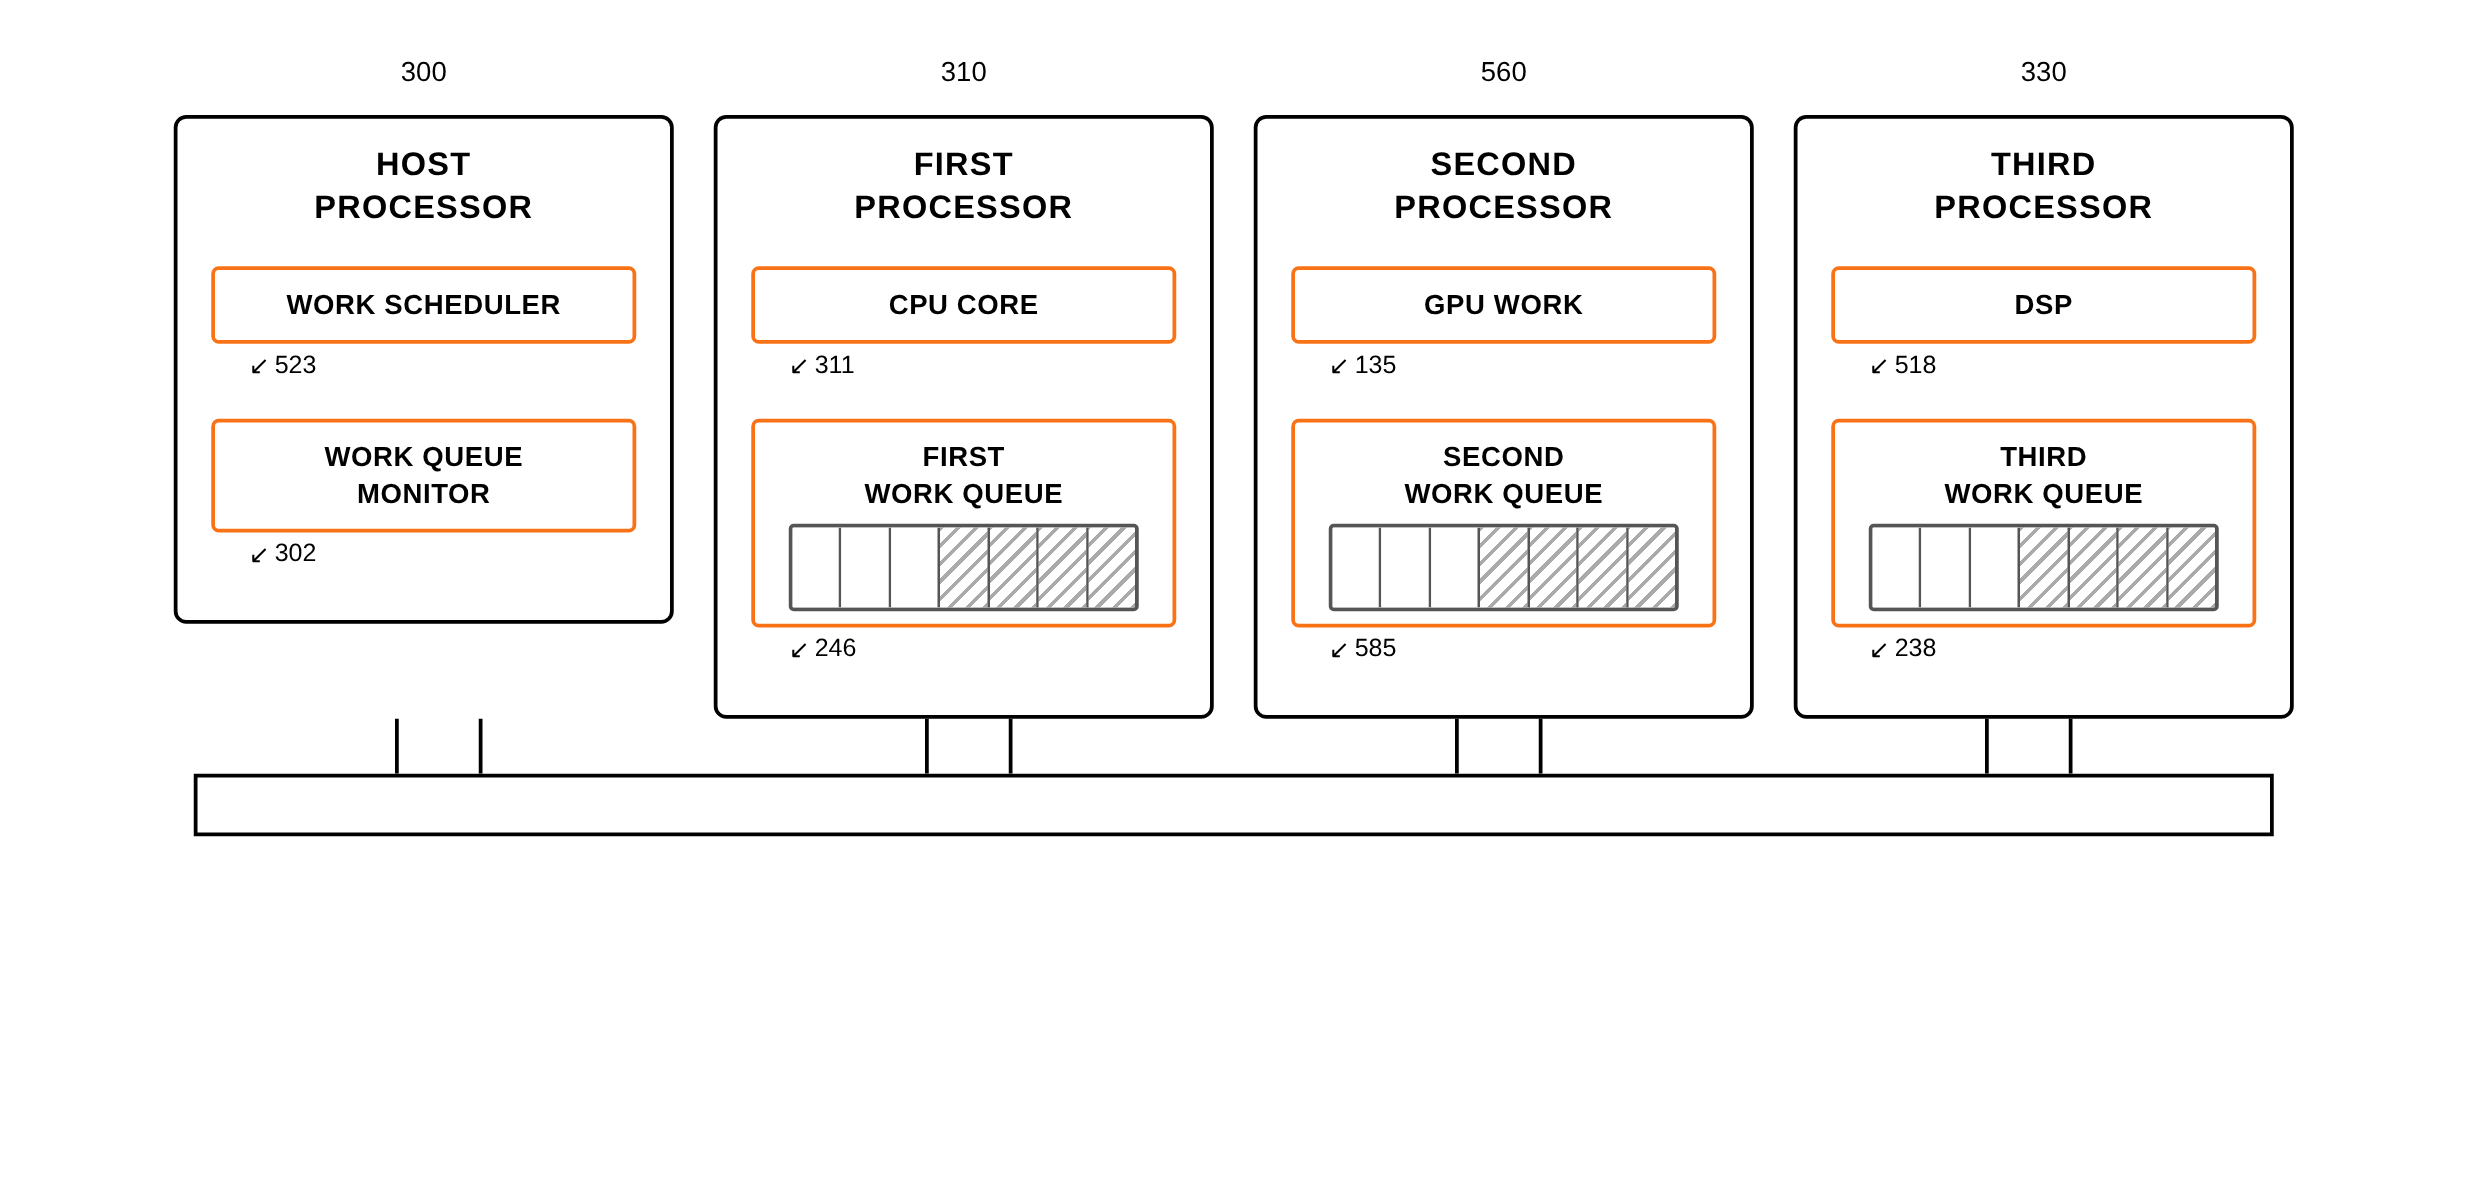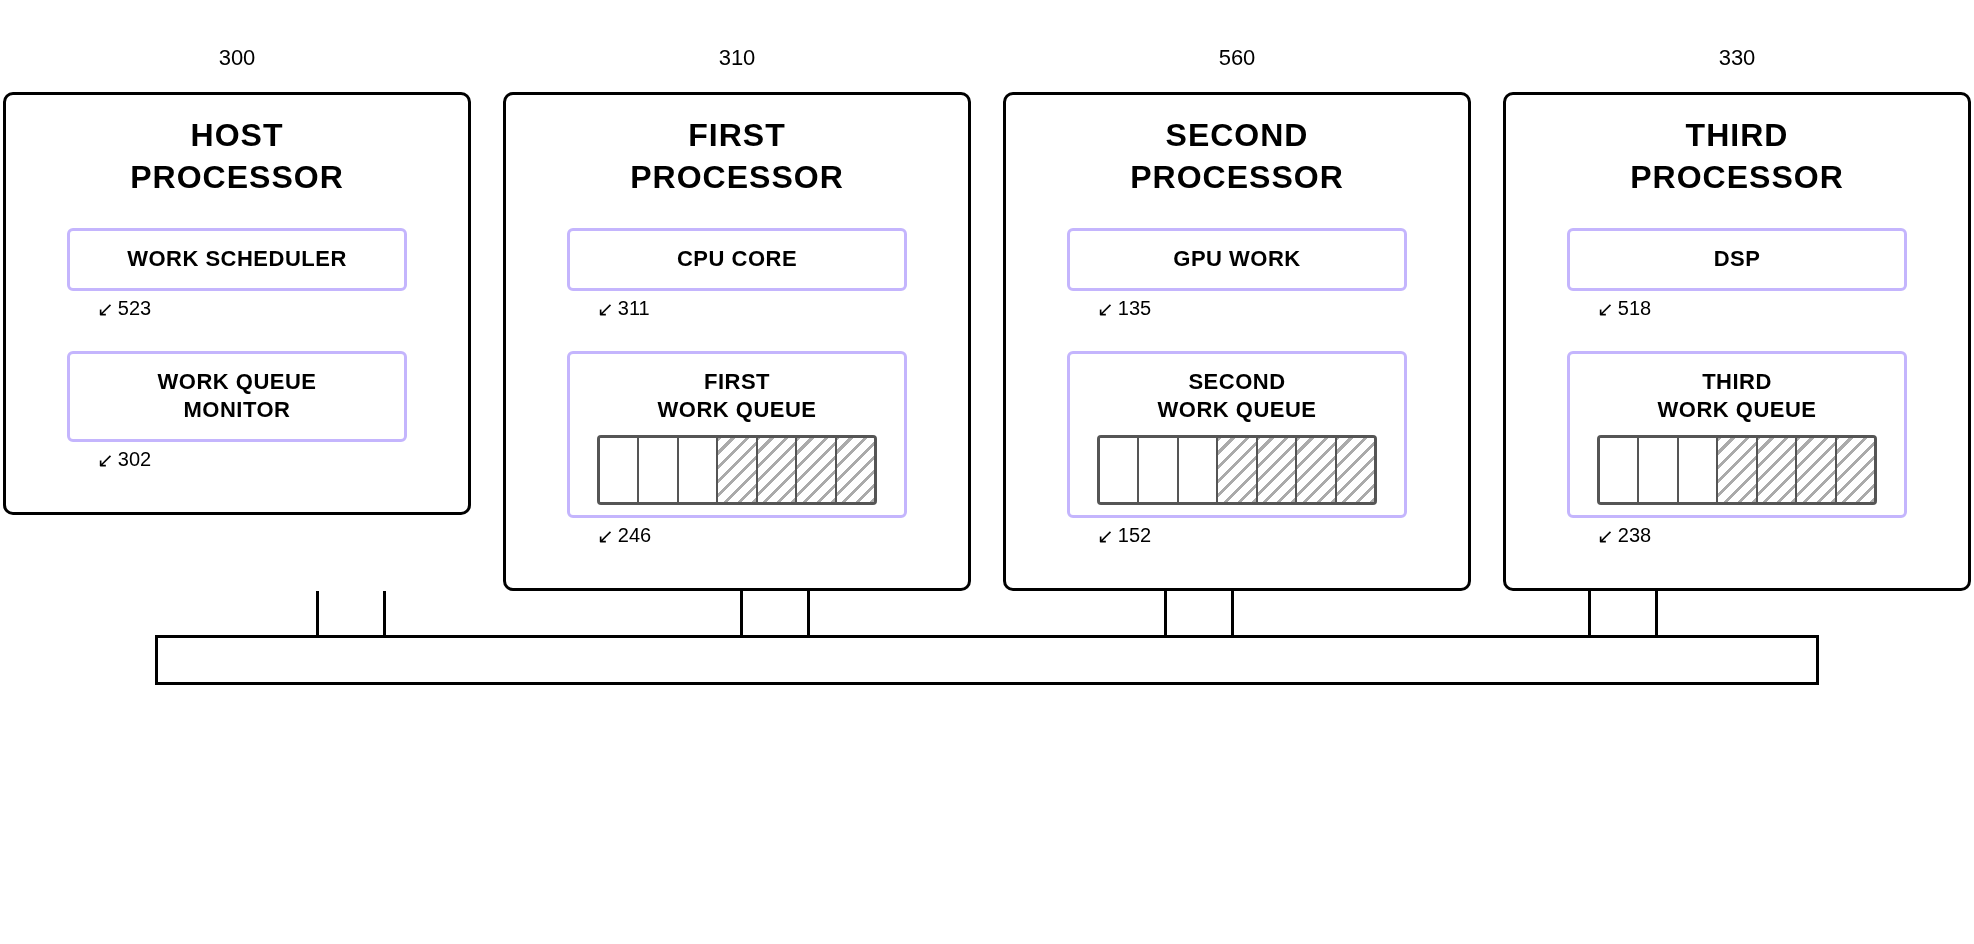--- a/index.html
+++ b/index.html
@@ -26,38 +26,38 @@
       flex-direction: row;
       align-items: flex-start;
       gap: 32px;
       margin-top: 60px;
     }
     .processor-block {
       position: relative;
       border: 3px solid #000;
       border-radius: 10px;
       background: #fff;
-      width: 468px;
+      width: 400px;
       padding: 20px 20px 30px 20px;
       display: flex;
       flex-direction: column;
       align-items: center;
       gap: 20px;
     }
     .processor-label {
-      font-size: 32px;
+      font-size: 26px;
       font-weight: bold;
       text-align: center;
       letter-spacing: 1px;
       line-height: 1.3;
       margin-bottom: 10px;
     }
     .inner-box {
       position: relative;
-      border: 3px solid #c4b5fd;
+      border: 3px solid #f97316;
       border-radius: 6px;
       background: #fff;
       width: 340px;
       padding: 14px 16px;
       text-align: center;
       font-size: 22px;
       font-weight: bold;
       letter-spacing: 0.5px;
       line-height: 1.3;
     }
@@ -255,21 +255,21 @@
               <div class="wq-cell"></div>
               <div class="wq-cell hatched"></div>
               <div class="wq-cell hatched"></div>
               <div class="wq-cell hatched"></div>
               <div class="wq-cell hatched" style="border-right:none;"></div>
             </div>
           </div>
         </div>
         <div class="inner-box-ref">
           <span class="curved-arrow">↙</span>
-          <span>152</span>
+          <span>585</span>
         </div>
       </div>
       <div style="height:20px"></div>
     </div>
 
     <div class="processor-block">
       <div class="proc-number">330</div>
       <div class="processor-label">THIRD<br>PROCESSOR</div>
 
       <div class="inner-box-wrapper">

